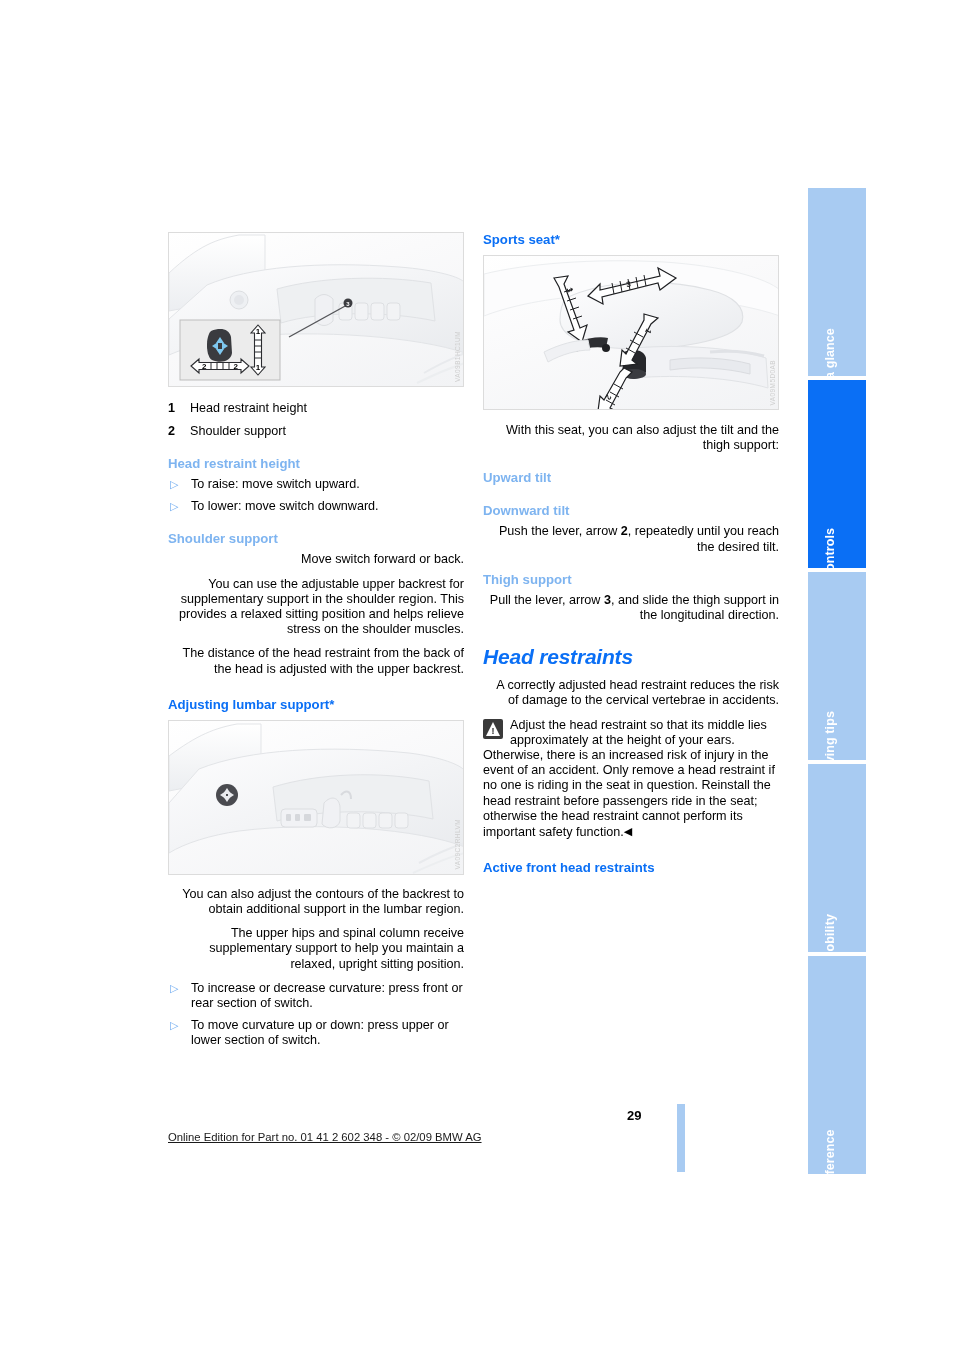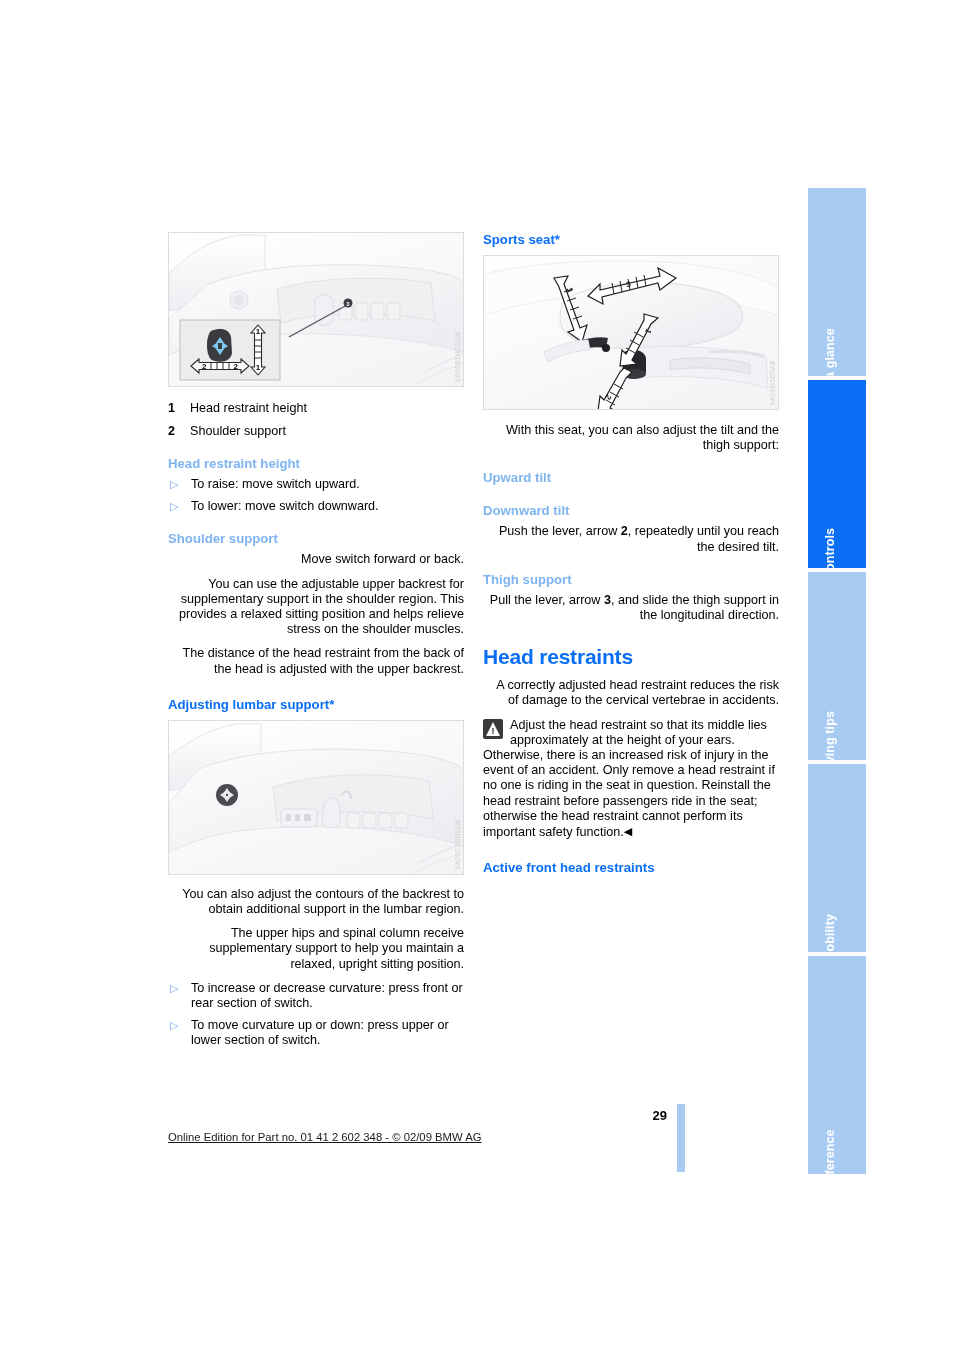--- a/index.html
+++ b/index.html
@@ -112,20 +112,21 @@
   .legend-txt { flex: 1; }
 
   
   h1.sec-title {
     font-size: 21px;
     font-weight: bold;
     color: #0a6ff5;
     margin: 22px 0 9px 0;
     line-height: 24px;
     letter-spacing: -0.2px;
+    font-style: italic;
   }
   h2.sub-blue {
     font-size: 13.2px;
     font-weight: bold;
     color: #0a6ff5;
     margin: 20px 0 7px 0;
     line-height: 16px;
   }
   h3.sub-light {
     font-size: 13.2px;
@@ -199,21 +200,21 @@
     vertical-align: 1px;
   }
 
   
   .page-num {
     position: absolute;
     left: 627px;
     top: 1108px;
     font-size: 13px;
     font-weight: bold;
-    text-align: right;
+    text-align: left;
     width: 40px;
   }
   .footer-line {
     position: absolute;
     left: 168px;
     top: 1131px;
     width: 500px;
     font-size: 11.3px;
     color: #1a1a1a;
     text-decoration: underline;

